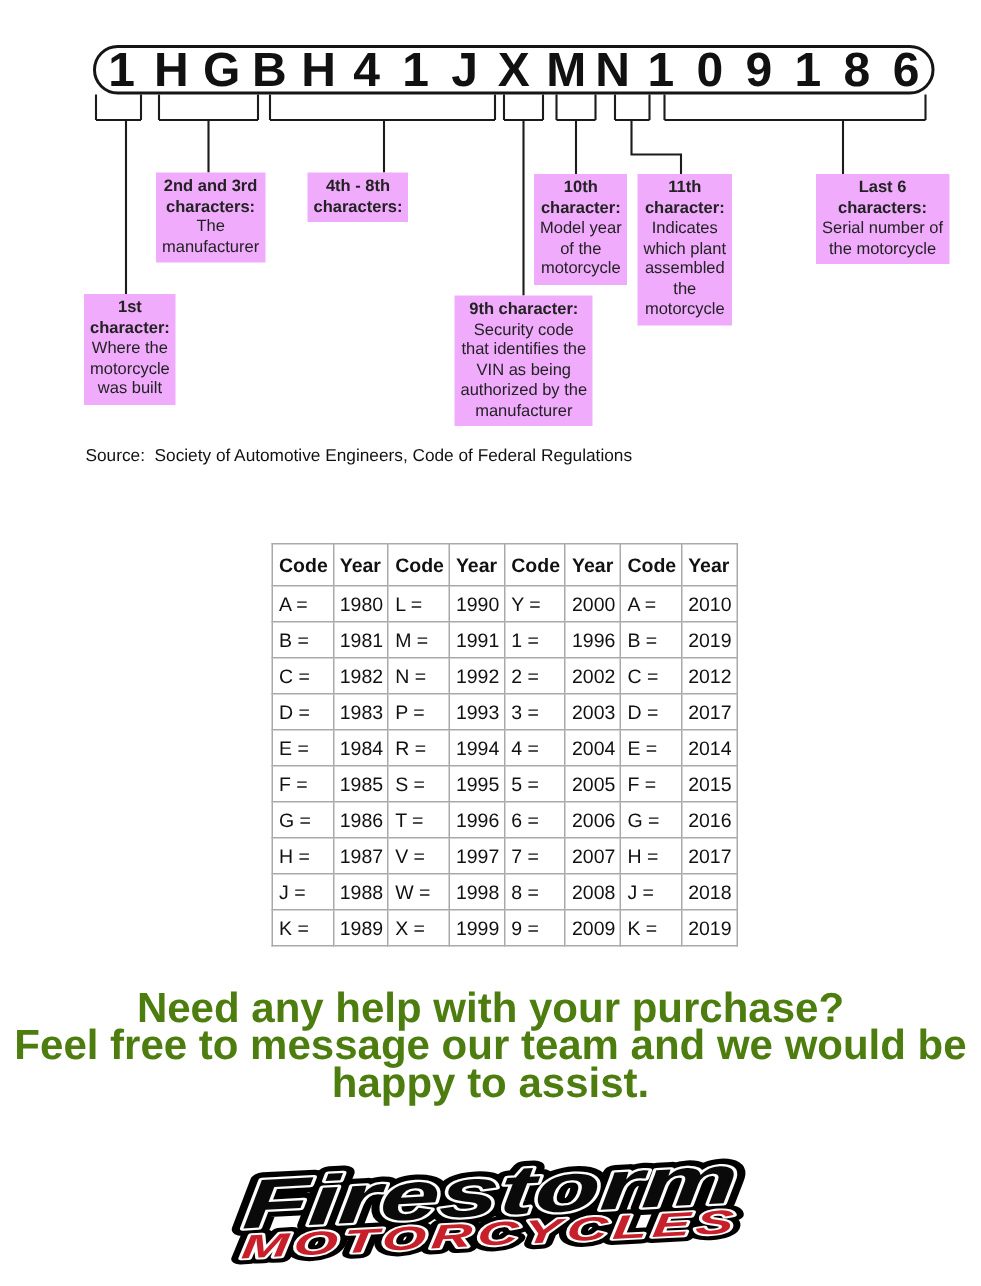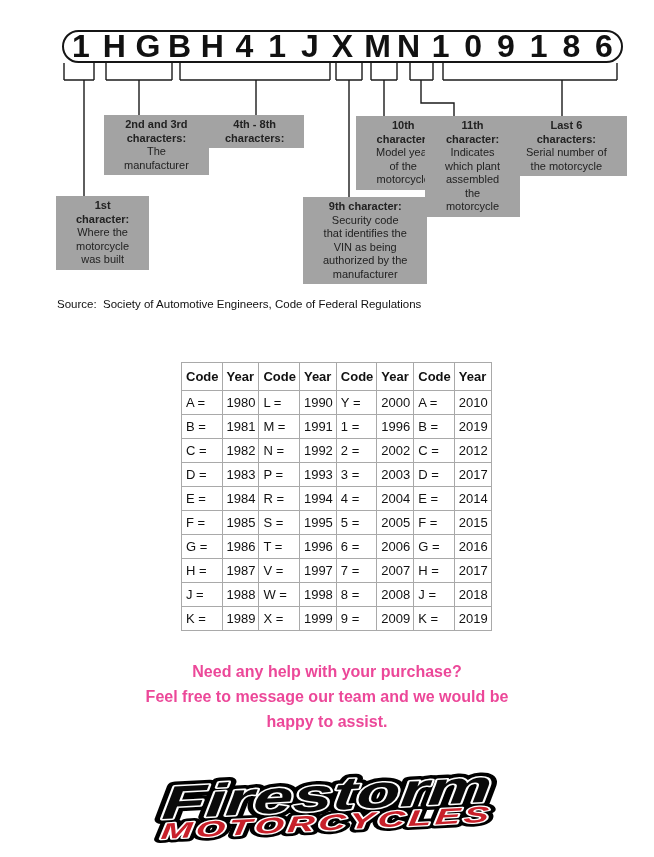--- a/index.html
+++ b/index.html
@@ -13,39 +13,39 @@
     border:2px solid #151515; border-radius:17px; box-sizing:border-box;
     display:flex; align-items:center; justify-content:space-between;
     padding:0 6px; font-weight:bold; font-size:32px; color:#111;
   }
   .vin-char { display:inline-block; width:22px; text-align:center; line-height:29px; }
   
   #connectors { position:absolute; left:0; top:0; pointer-events:none; }
   #connectors path { stroke:#1b1b1b; stroke-width:1.4; fill:none; }
   
   .legend-box {
-    position:absolute; background:#a3a3a3; padding:3px 20px;
+    position:absolute; background:#f0abfc; padding:3px 4px;
     text-align:center; font-size:11px; line-height:13.5px; color:#222;
   }
   .box-heading { font-weight:bold; white-space:pre; }
   .box-body { white-space:pre; }
   
   #source-note { position:absolute; left:57px; top:298px; font-size:11.5px; white-space:pre; color:#111; }
   
   #year-table { position:absolute; left:181px; top:362px; border-collapse:collapse; font-size:13px; color:#111; }
   #year-table th, #year-table td { border:1px solid #a9a9a9; box-sizing:border-box; }
   #year-table th { font-weight:bold; text-align:left; padding:6px 3px 6px 4px; }
   #year-table th:nth-child(odd), #year-table td:nth-child(odd) { width:37px; }
   #year-table th:nth-child(even), #year-table td:nth-child(even) { width:34px; }
   #year-table td { padding:4px 3px 4px 4px; }
   #year-table td:nth-child(even) { text-align:right; }
   
   #help-text {
     position:absolute; left:0; top:659px; width:654px; text-align:center;
-    font-size:16px; font-weight:bold; line-height:25px; white-space:pre-line; color:#ec4899;
+    font-size:28px; font-weight:bold; line-height:25px; white-space:pre-line; color:#4d7c0f;
   }
   
   #logo-svg { position:absolute; left:0; top:762px; }
   .logo-text { font-family:"Liberation Sans", sans-serif; font-weight:bold; font-style:italic; }
   .logo-back  { font-size:46px; fill:#000; stroke:#000; stroke-width:10; stroke-linejoin:round; }
   .logo-front { font-size:46px; fill:#0a0a0a; stroke:#ffffff; stroke-width:3; stroke-linejoin:round; paint-order:stroke; }
   .logo-sub-back  { font-size:22px; letter-spacing:2px; fill:#000; stroke:#000; stroke-width:8; stroke-linejoin:round; }
   .logo-sub-front { font-size:22px; letter-spacing:2px; fill:#c8202a; stroke:#ffffff; stroke-width:2.5; stroke-linejoin:round; paint-order:stroke; }
 </style>
 </head>
@@ -123,21 +123,21 @@
   <div class="legend-box" style="left:425px; top:116px;">
     <div class="box-heading">11th
 character:</div>
     <div class="box-body">Indicates
 which plant
 assembled
 the
 motorcycle</div>
   </div>
 
-  <div class="legend-box" style="left:506px; top:116px;">
+  <div class="legend-box" style="left:544px; top:116px;">
     <div class="box-heading">Last 6
 characters:</div>
     <div class="box-body">Serial number of
 the motorcycle</div>
   </div>
 
   <div id="source-note">Source:  Society of Automotive Engineers, Code of Federal Regulations</div>
 
   <table id="year-table">
     <thead>

